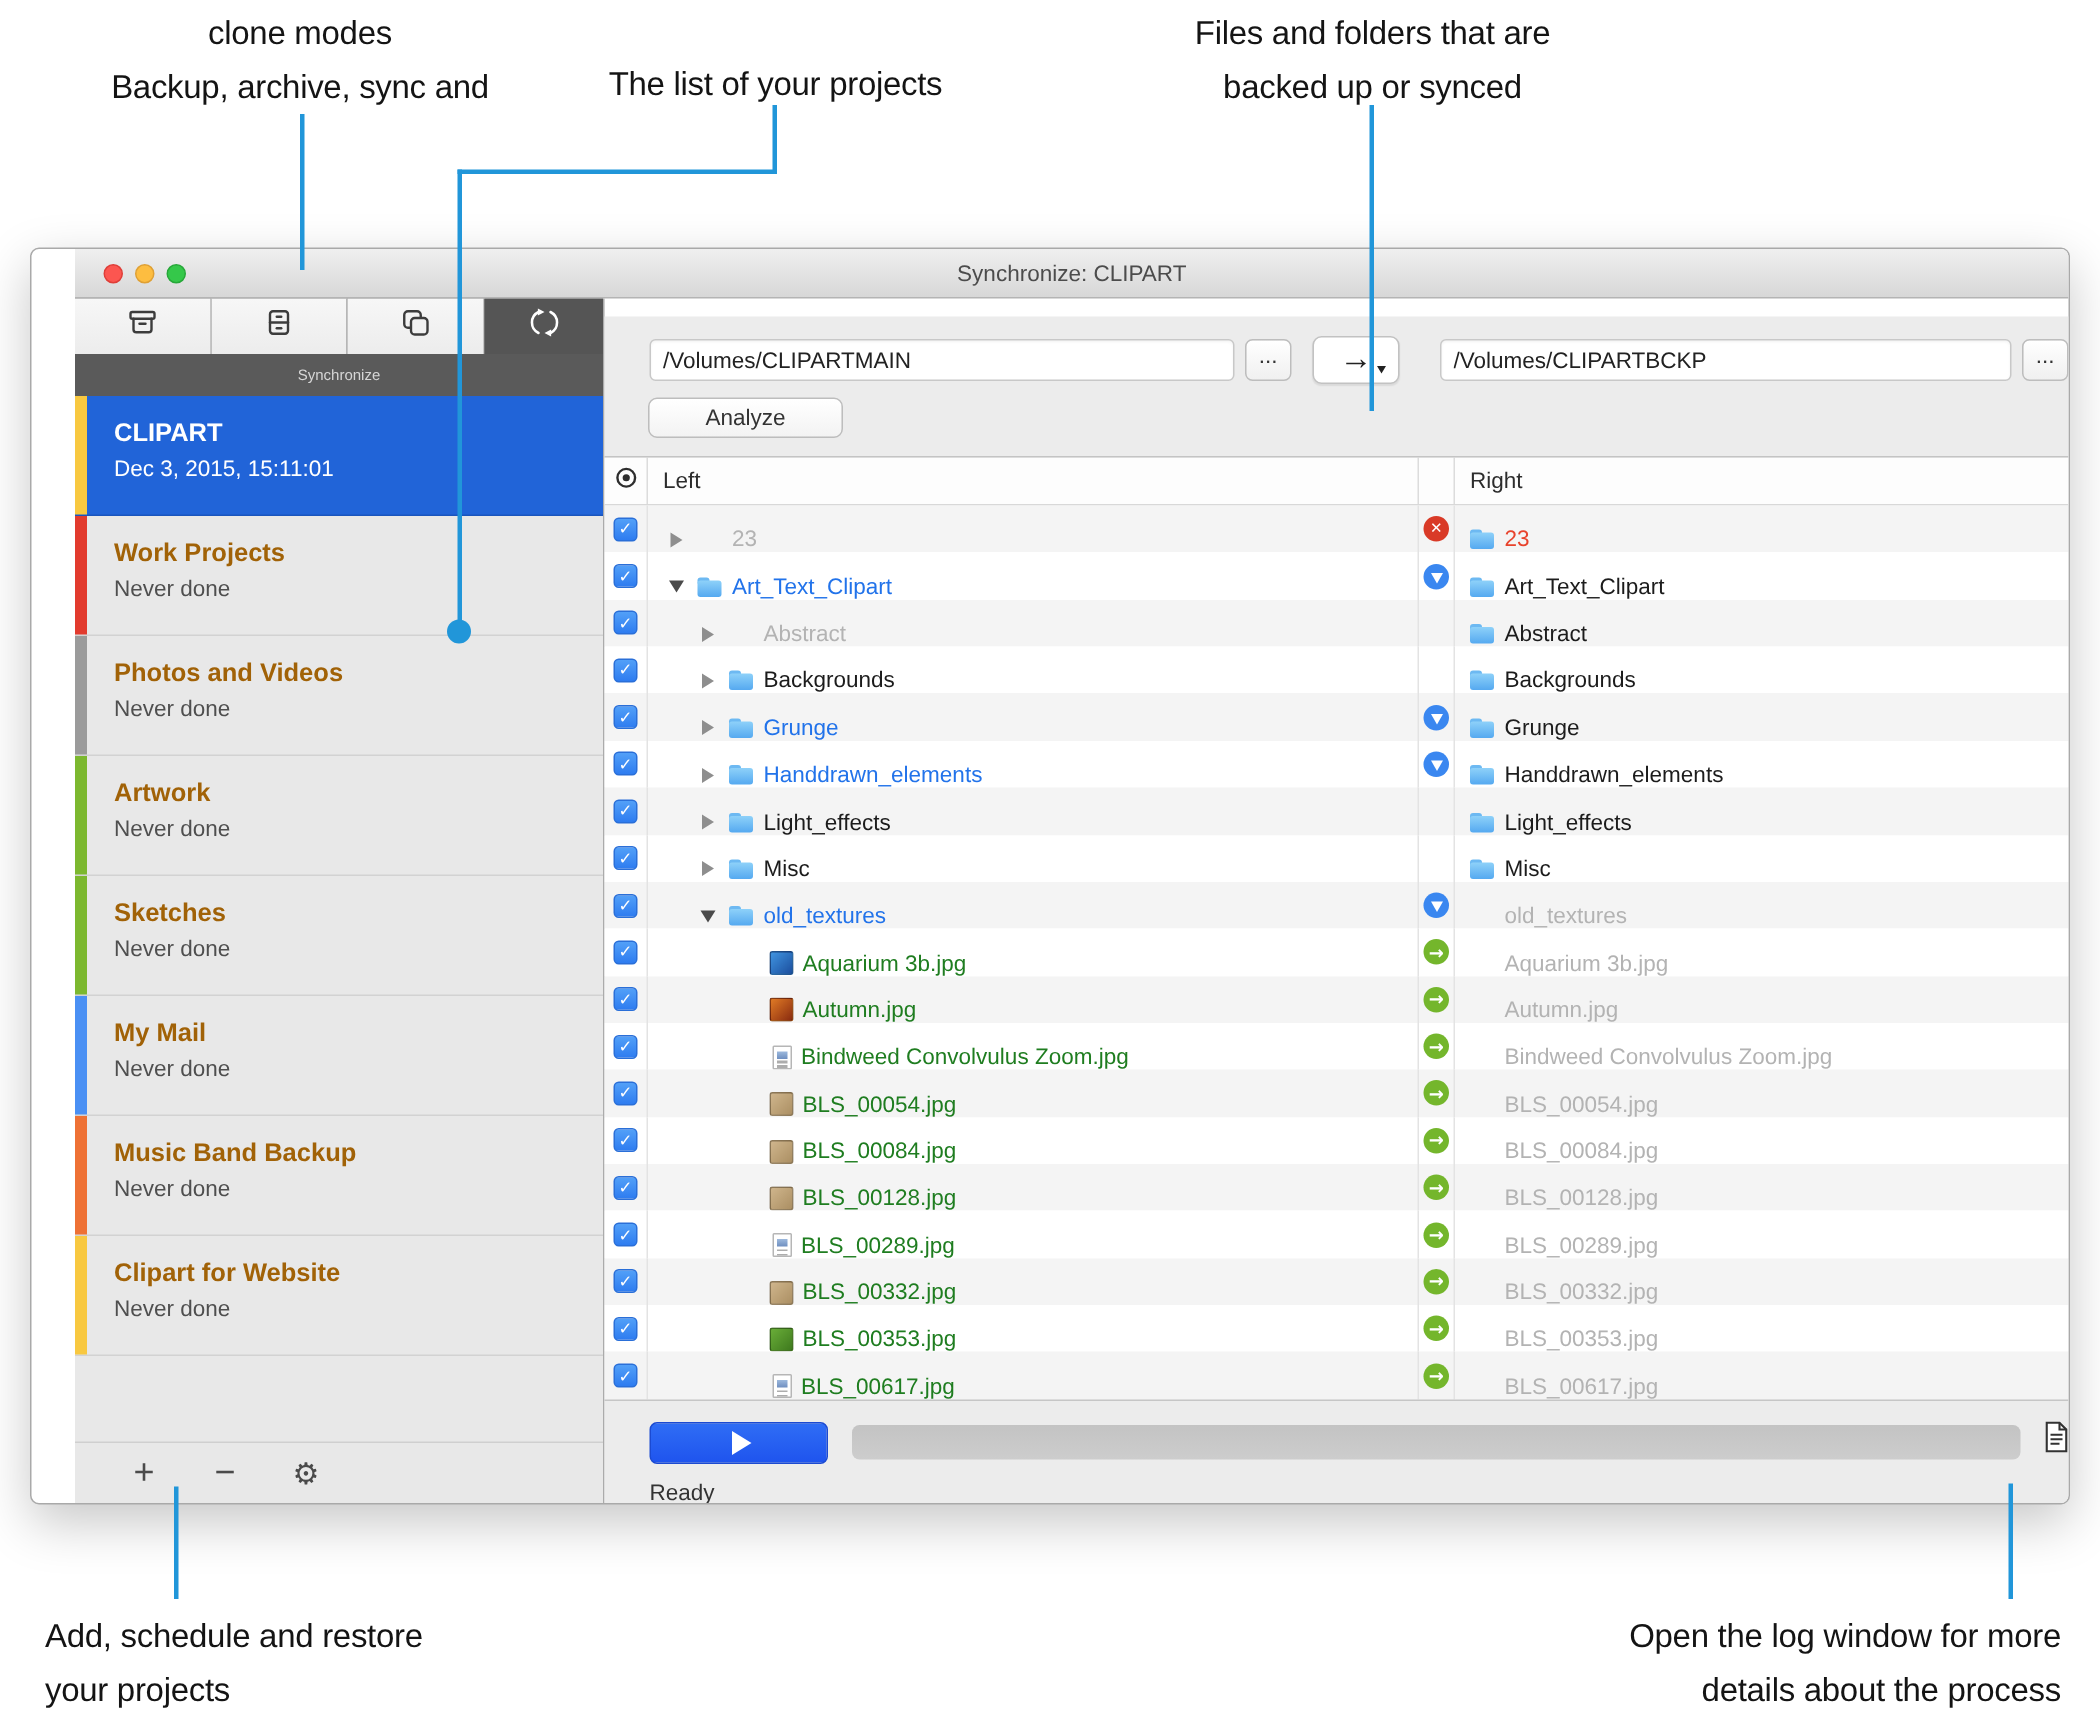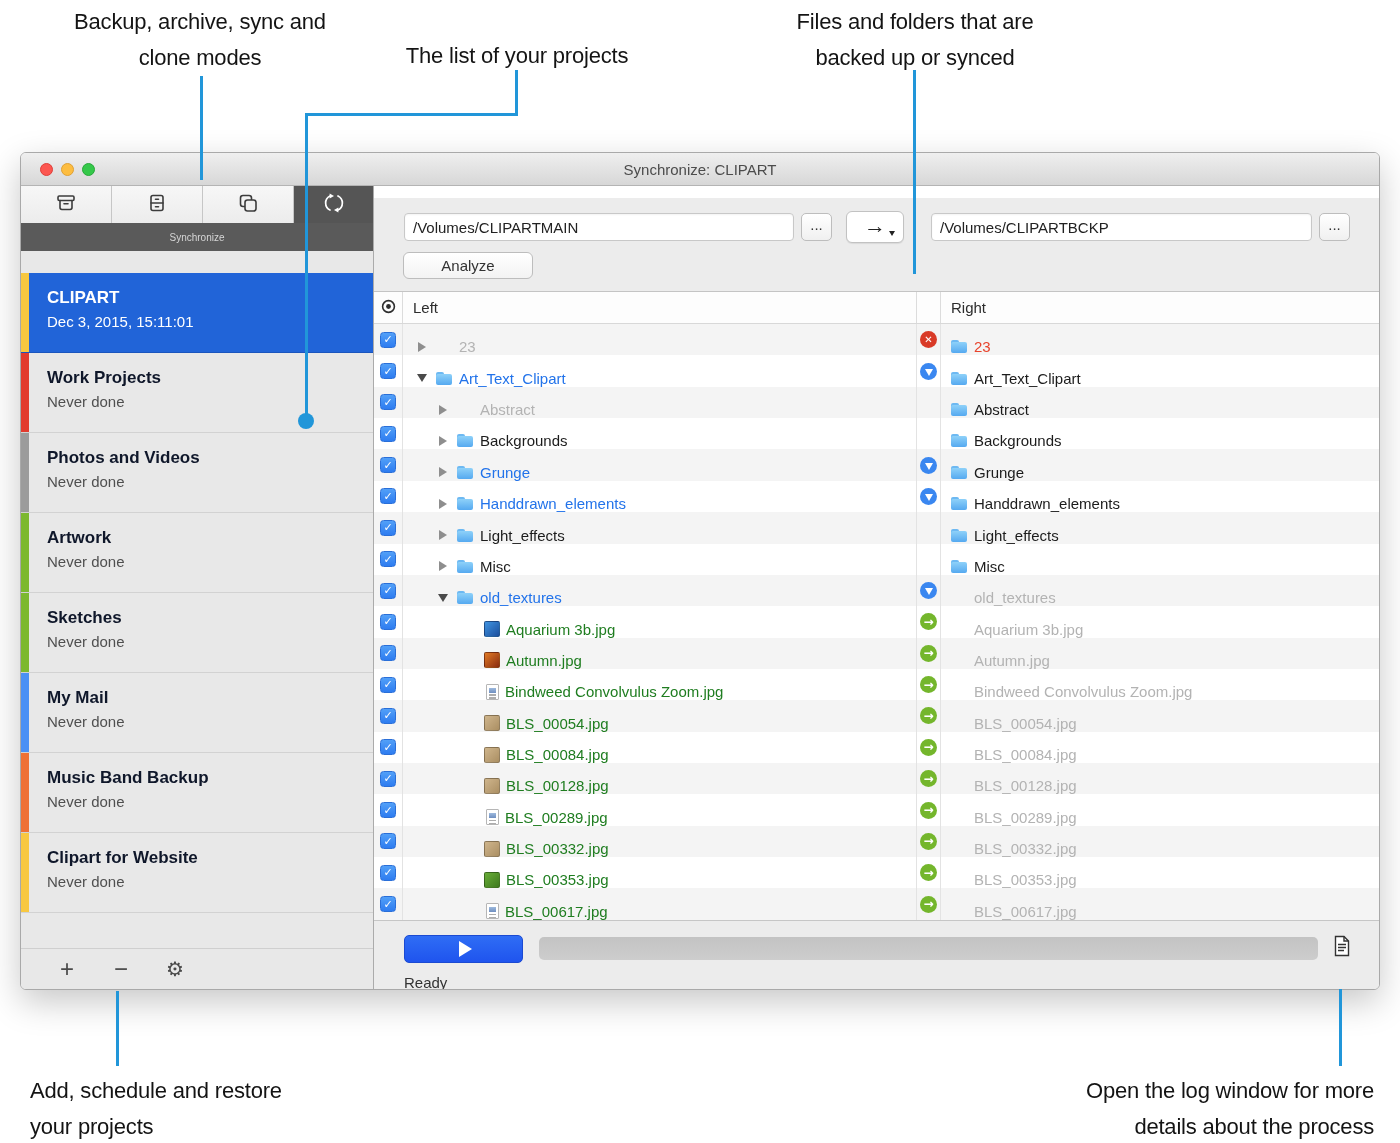--- a/index.html
+++ b/index.html
@@ -6,44 +6,44 @@
   body{width:1400px;height:1143px;position:relative;font-family:"Liberation Sans",sans-serif;overflow:hidden;}
 
   
   .ann{position:absolute;color:#141414;font-size:22px;line-height:36px;letter-spacing:-0.2px;z-index:30;}
   .ann.c{text-align:center;} .ann.r{text-align:right;}
   .aline{position:absolute;width:3px;background:#2196d9;z-index:25;}
   .aline.h{height:3px;}
   .adot{position:absolute;width:16px;height:16px;border-radius:50%;background:#2196d9;z-index:25;}
 
   
-  .window{position:absolute;left:20px;top:152px;width:1360px;height:838px;border-radius:6px;
+  .window{position:absolute;left:20px;top:165px;width:1360px;height:838px;border-radius:6px;
           background:#fff;border:1px solid #a9a9a9;box-shadow:0 12px 34px rgba(0,0,0,.22);
-          box-sizing:border-box;overflow:hidden;display:flex;flex-direction:column;z-index:10;}
+          box-sizing:border-box;overflow:hidden;display:flex;flex-direction:column;z-index:10;padding-left:29px;}
   .titlebar{height:32px;flex:none;background:linear-gradient(#efefef,#d7d7d7);border-bottom:1px solid #b4b4b4;
             display:flex;align-items:center;position:relative;}
   .tl{width:13px;height:13px;border-radius:50%;margin-left:8px;box-sizing:border-box;}
   .tl.red{background:#fc5650;border:1px solid #df3e38;margin-left:19px;}
   .tl.yellow{background:#fdbd40;border:1px solid #dfa034;}
   .tl.green{background:#35c84a;border:1px solid #27a839;}
   .wtitle{position:absolute;left:0;right:0;text-align:center;font-size:15px;color:#4c4c4c;}
   .wbody{flex:1;display:flex;min-height:0;}
 
   
   .sidebar{width:353px;flex:none;background:#e8e8e8;border-right:1px solid #ababab;display:flex;flex-direction:column;box-sizing:border-box;}
   .modes{height:65px;flex:none;background:#5a5a5a;display:flex;flex-direction:column;}
   .tabs{height:37px;display:flex;}
   .tab{width:90px;background:linear-gradient(#f7f7f7,#ececec);border-right:1px solid #c6c6c6;
        display:flex;align-items:center;justify-content:center;cursor:default;}
   .tab.dark{flex:1;background:#555;border-right:none;}
   .modelabel{flex:1;display:flex;align-items:center;justify-content:center;color:#d6d6d6;font-size:10px;}
-  .projects{flex:none;margin-top:22px;}
+  .projects{flex:none;}
   .proj{height:80px;box-sizing:border-box;border-bottom:1px solid #d2d2d2;position:relative;padding:15px 10px 0 26px;background:#e8e8e8;}
   .proj .stripe{position:absolute;left:0;top:0;bottom:0;width:8px;}
-  .ptitle{font-size:17px;font-weight:bold;color:#0f172a;}
+  .ptitle{font-size:17px;font-weight:bold;color:#a16207;}
   .psub{font-size:15px;color:#4f4f4f;margin-top:5px;}
   .proj.sel{background:#2164d8;border-bottom-color:#1a55bd;}
   .proj.sel .ptitle,.proj.sel .psub{color:#fff;}
   .side-spacer{flex:1;}
   .side-footer{height:40px;flex:none;border-top:1px solid #cfcfcf;display:flex;align-items:center;padding-left:36px;gap:34px;}
   .sf-btn{font-size:24px;color:#4a4a4a;font-weight:300;width:20px;text-align:center;line-height:20px;cursor:default;}
   .sf-btn.gear{font-family:"DejaVu Sans",sans-serif;font-size:20px;}
 
   
   .main{flex:1;display:flex;flex-direction:column;min-width:0;margin-top:12px;}
@@ -113,22 +113,22 @@
             border:1px solid #1b4ad2;border-radius:5px;box-sizing:border-box;display:flex;align-items:center;justify-content:center;cursor:default;}
   .play-btn::after{content:"";border-left:13px solid #fff;border-top:8px solid transparent;border-bottom:8px solid transparent;margin-left:3px;}
   .progress{position:absolute;left:165px;top:16px;width:779px;height:23px;background:linear-gradient(#c3c3c3,#cdcdcd);border-radius:5px;}
   .log-btn{position:absolute;left:955px;top:13px;width:24px;height:28px;display:flex;align-items:center;justify-content:center;cursor:default;}
   .ready{position:absolute;left:30px;top:53px;font-size:15px;color:#333;}
 </style>
 </head>
 <body>
 
 <div class="ann c" style="left:30px;top:4px;width:340px;">
+  <div>clone modes</div>
   <div>Backup, archive, sync and</div>
-  <div>clone modes</div>
 </div>
 <div class="ann c" style="left:385px;top:38px;width:264px;">
   <div>The list of your projects</div>
 </div>
 <div class="ann c" style="left:745px;top:4px;width:340px;">
   <div>Files and folders that are</div>
   <div>backed up or synced</div>
 </div>
 <div class="ann" style="left:30px;top:1073px;width:360px;">
   <div>Add, schedule and restore</div>

